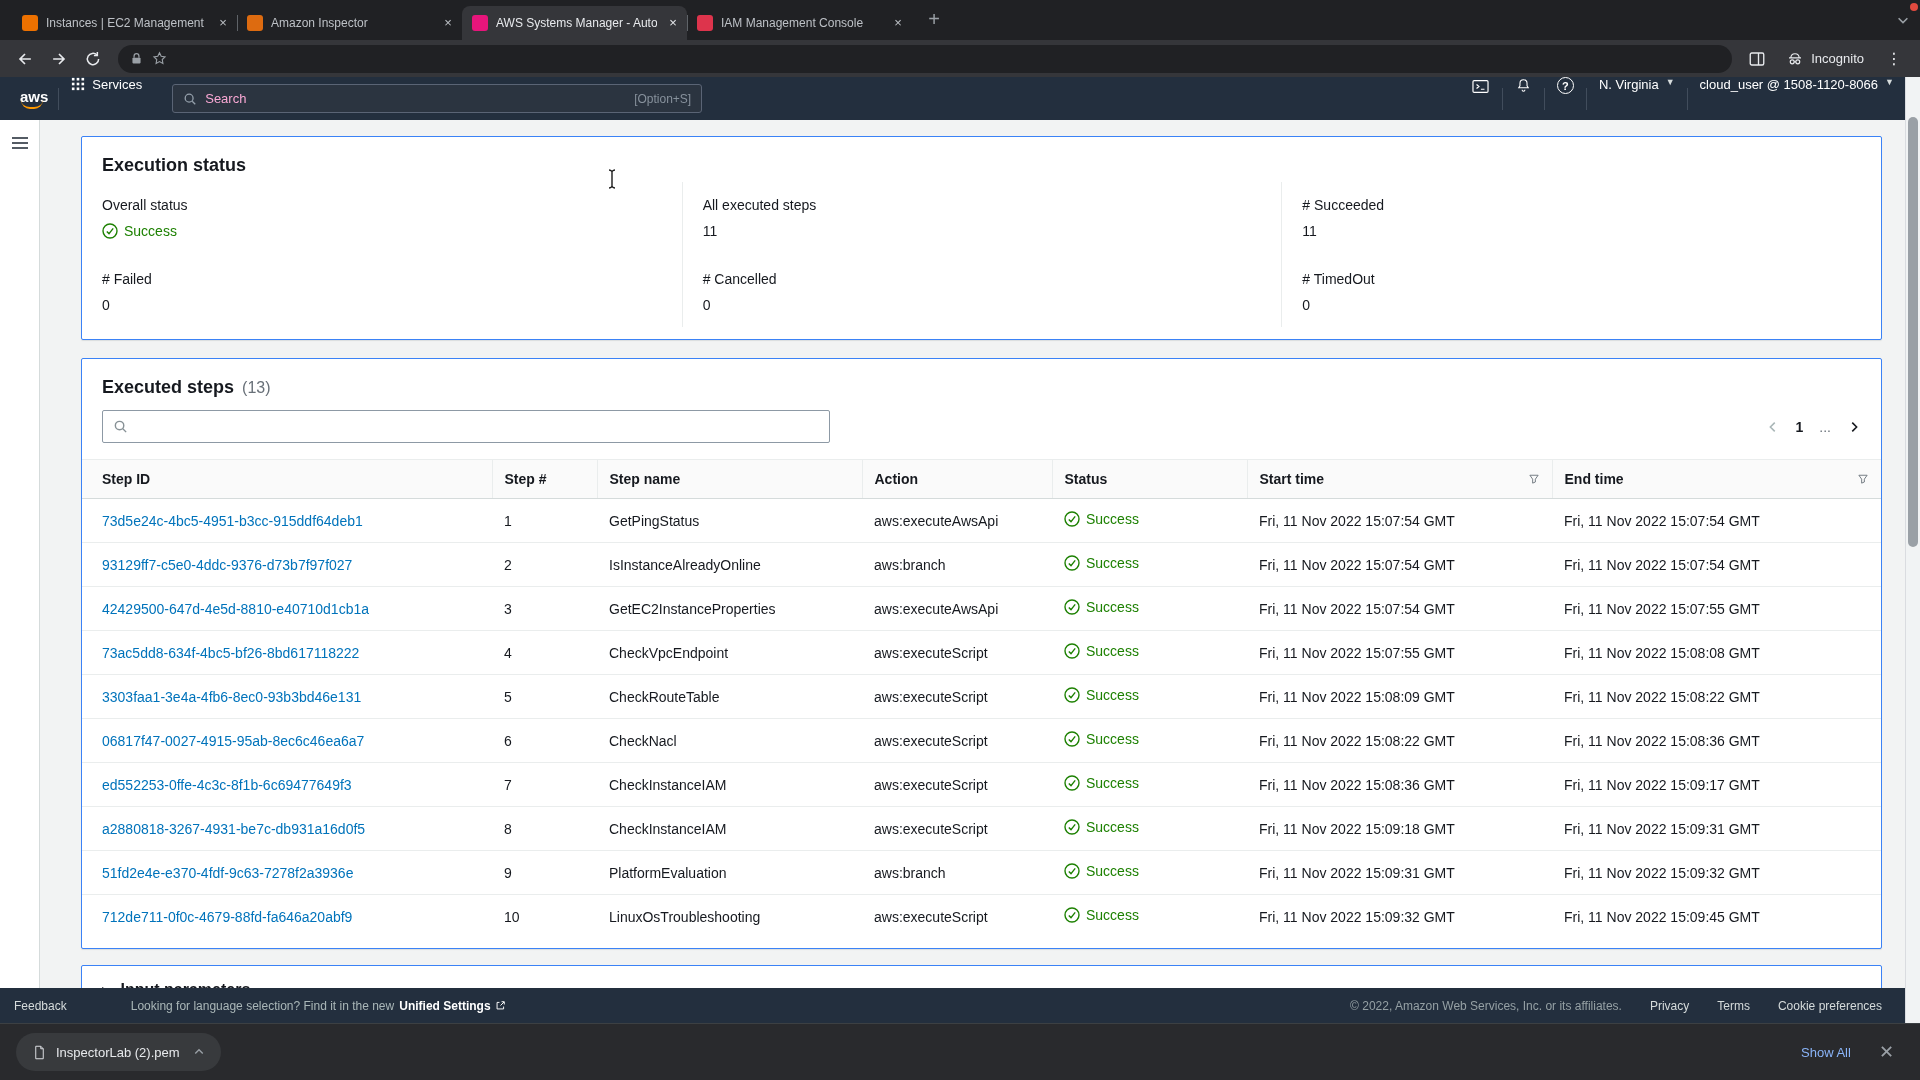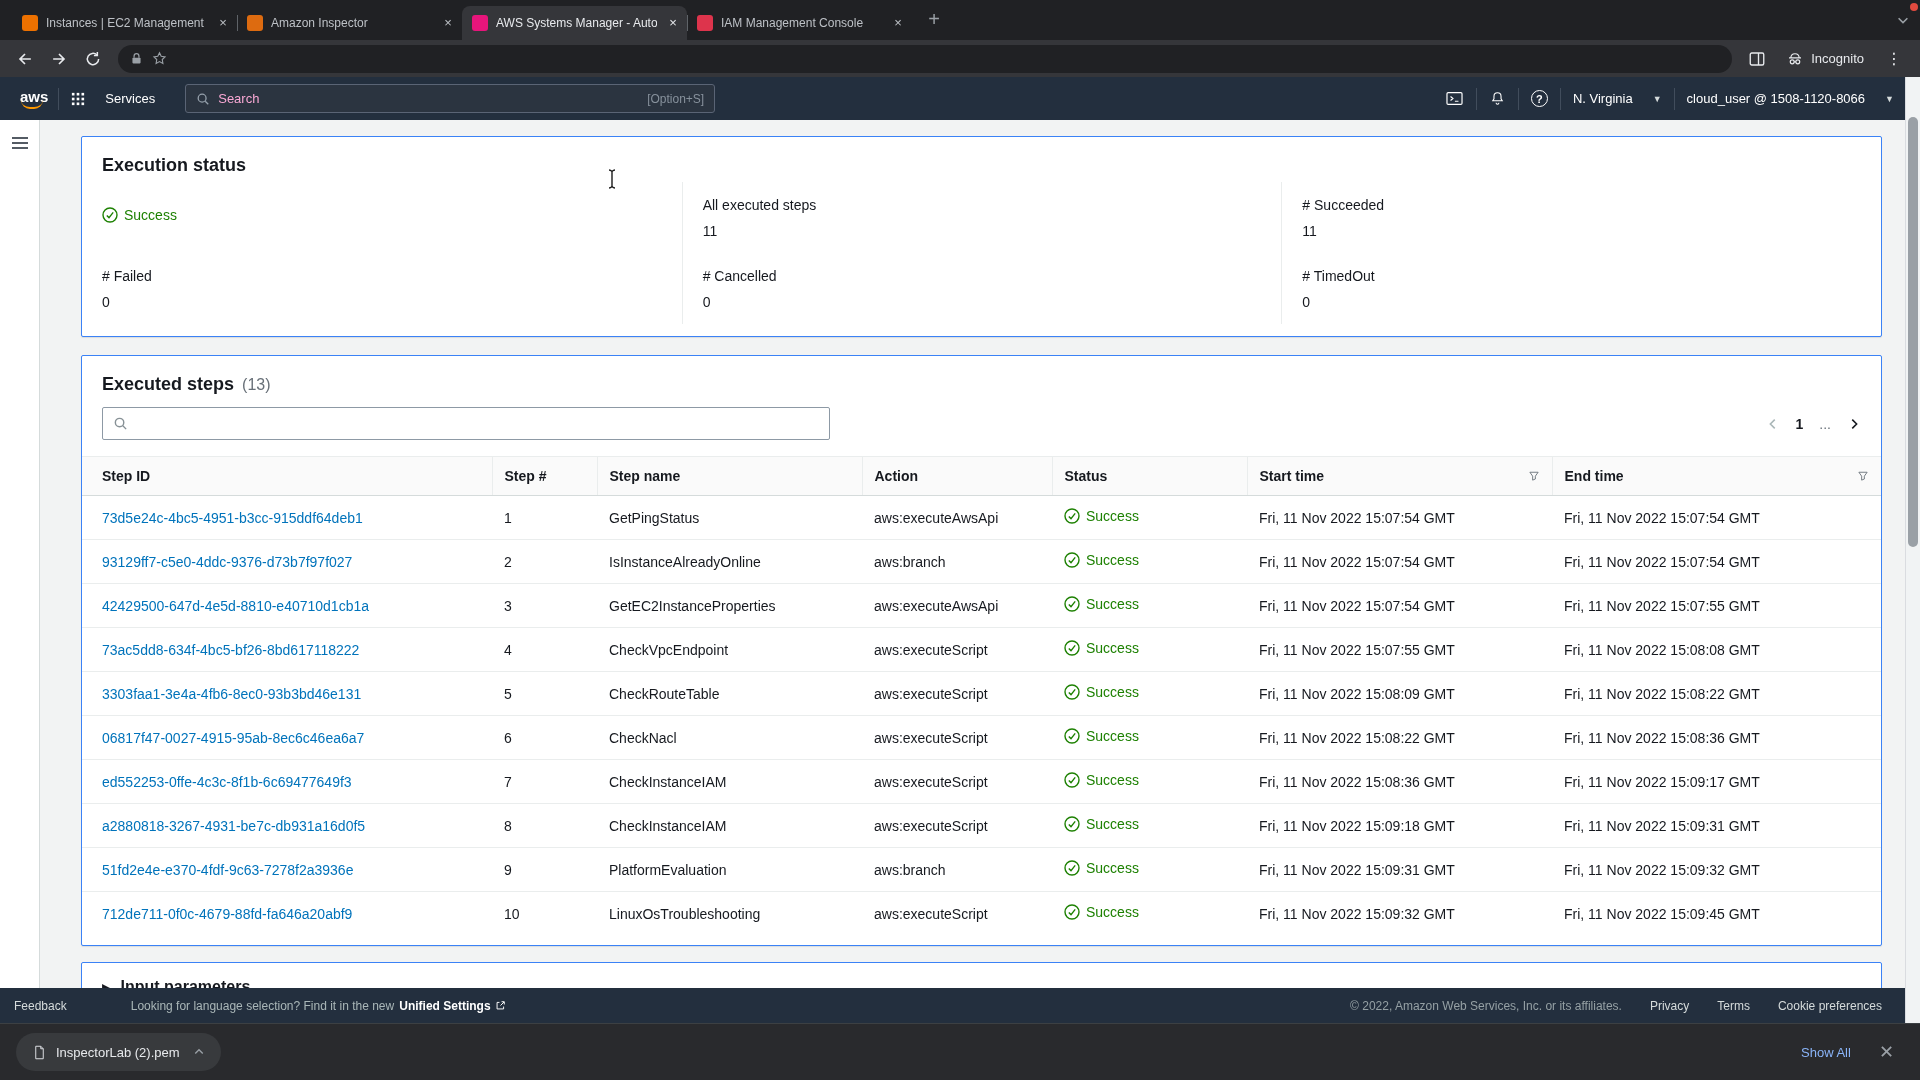--- a/index.html
+++ b/index.html
@@ -29,21 +29,21 @@
   .omnibox { flex:1; height:28px; margin:0 6px; background:#202124; border-radius:14px; display:flex; align-items:center; padding:0 12px; gap:8px; min-width:0; }
   .url { font-size:13px; color:#e8eaed; white-space:nowrap; overflow:hidden; flex:1; min-width:0; }
   .url .url-path { color:#9aa0a6; }
   .incognito-badge { display:flex; align-items:center; gap:7px; color:#e8eaed; font-size:13px; padding:0 10px; }
   .kebab { color:#e8eaed; font-size:16px; letter-spacing:0; padding:0 8px; }
 
   
   .aws-header { height:43px; background:var(--aws-navy,#232f3e); display:flex; align-items:center; color:#fff; padding:0 14px; flex:0 0 auto; }
   .aws-logo { font-weight:bold; font-size:15px; position:relative; padding:0 10px 4px 6px; }
   .aws-logo::after { content:''; position:absolute; left:7px; width:22px; bottom:0; height:7px; border-bottom:2px solid var(--aws-orange,#ff9900); border-radius:0 0 11px 11px; }
-  .hdr-item { display:flex; align-items:center; gap:20px; font-size:13px; padding:0 12px; height:100%; }
+  .hdr-item { display:flex; align-items:flex-start; gap:7px; font-size:13px; padding:0 12px; height:100%; }
   .hdr-sep { width:1px; height:22px; background:#414d5c; }
   .aws-search { width:530px; height:29px; margin-left:18px; background:#2b3440; border:1px solid #5a6475; border-radius:3px; display:flex; align-items:center; padding:0 10px; gap:8px; }
   .aws-search .ph { color:#f9a8d4; font-size:13px; flex:1; }
   .aws-search .shortcut { color:#87919c; font-size:12px; }
   .hdr-right { margin-left:auto; display:flex; align-items:center; height:100%; }
   .caret { font-size:9px; color:#d5dbdb; }
   .circle-q { width:17px; height:17px; border:1.5px solid #fff; border-radius:50%; display:flex; align-items:center; justify-content:center; font-size:11px; font-weight:bold; }
 
   
   .content { flex:1; min-height:0; position:relative; display:flex; background:#f2f3f3; overflow:hidden; }
@@ -259,20 +259,21 @@
           <span></span>
         </div>
     </div>
 
     <div class="main">
 
       <section class="card status-card">
         <h2>Execution status</h2>
         <div class="status-grid">
           <div class="status-cell">
+            <div class="status-lbl">Overall status</div>
             <div class="status-val"><span class="success">
               <svg width="16" height="16" viewBox="0 0 16 16">
                     <circle cx="8" cy="8" r="7" fill="none" stroke="currentColor" stroke-width="1.4"></circle>
                     <path d="M4.8 8.4l2.2 2.2 4.2-5.2" fill="none" stroke="currentColor" stroke-width="1.4"></path>
                   </svg>
               <span>Success</span>
                 </span></div>
           </div>
           <div class="status-cell">
             <div class="status-lbl">All executed steps</div>

